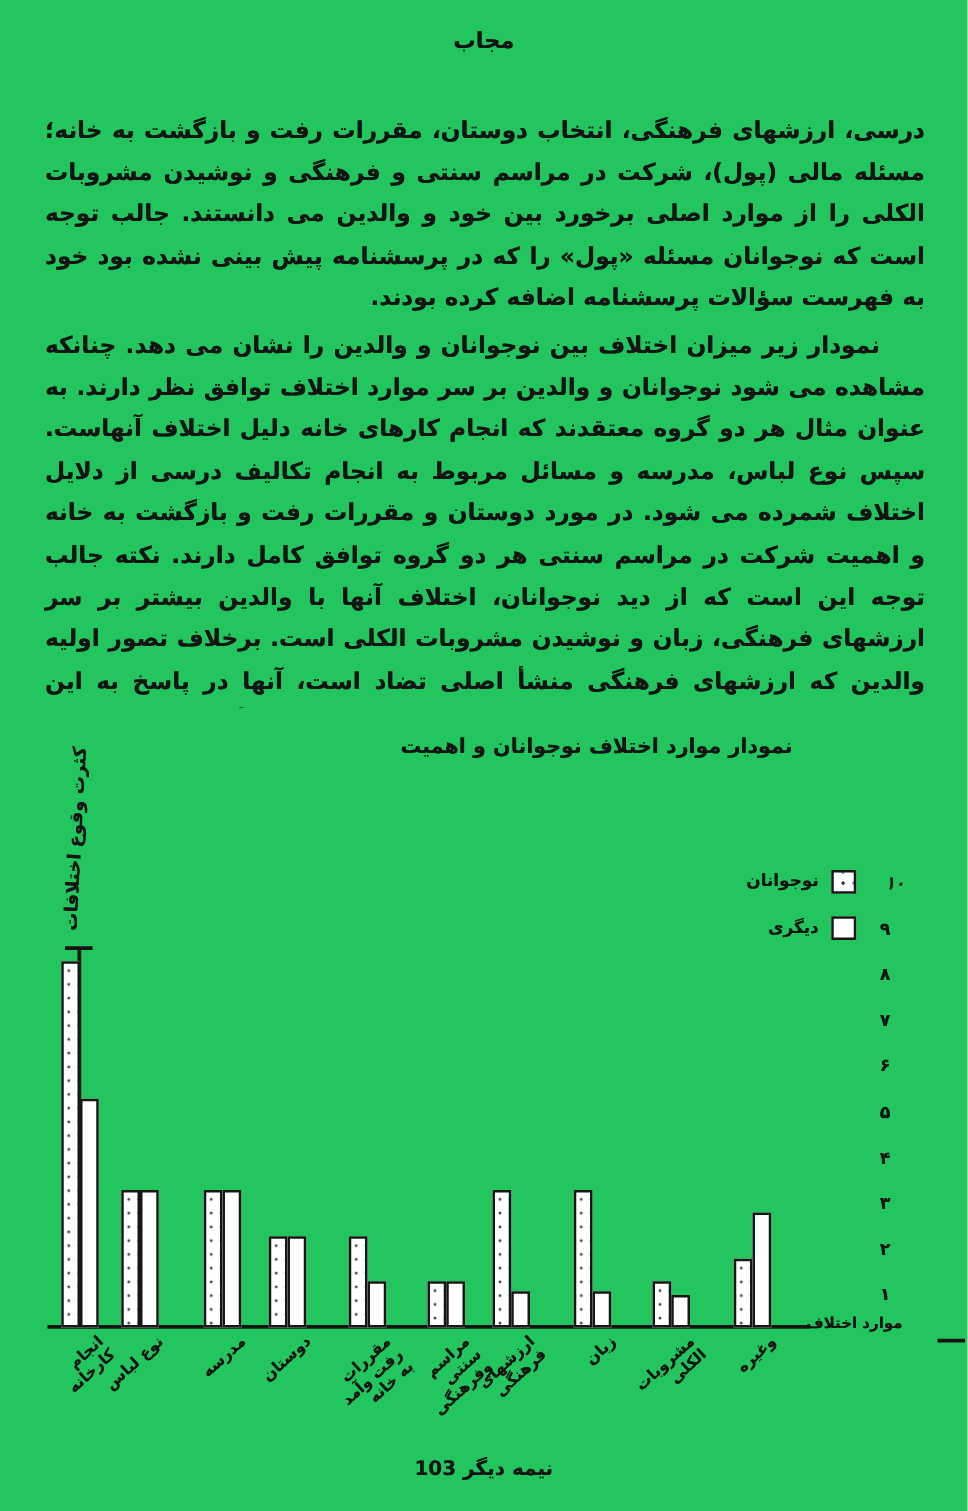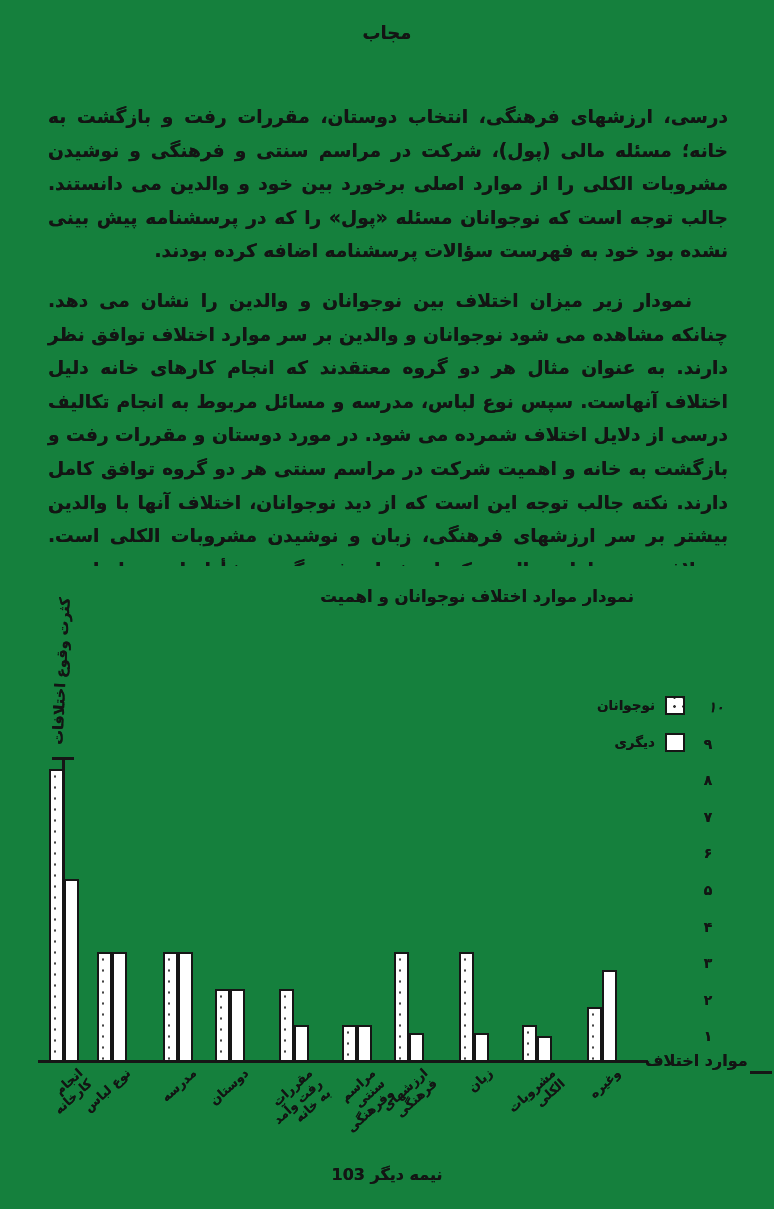--- a/index.html
+++ b/index.html
@@ -1,50 +1,50 @@
 <!DOCTYPE html>
 <html lang="fa" dir="rtl"><head>
 <meta charset="utf-8">
 <style>
   html,body{margin:0;padding:0;background:#e8e8e4;}
   .page{
     position:relative;
     width:774px;height:1209px;
     margin:0 auto;
-    background:#15803d;
+    background:#22c55e;
     font-family:"DejaVu Sans",sans-serif;
     color:#141414;
     overflow:hidden;
   }
   .ink{font-weight:bold;text-shadow:0 0 .5px rgba(0,0,0,.65);}
   .header-word{
     position:absolute;top:22px;left:0;width:100%;
     text-align:center;font-size:18px;
   }
   .article{
     position:absolute;top:84px;right:30px;width:712px;height:482px;
     font-size:18.6px;line-height:33.6px;
     text-align:justify;direction:rtl;overflow:hidden;
   }
-  .article p{margin:16px;}
+  .article p{margin:4px;}
   .article p.indented{text-indent:36px;}
   .chart{position:absolute;top:585px;left:0;width:774px;height:570px;}
   .chart-title{
     position:absolute;top:2px;right:140px;font-size:16.5px;white-space:nowrap;
   }
   .y-axis-label{
     position:absolute;left:-44px;top:78px;width:210px;
     transform:rotate(-87deg);transform-origin:center center;
     font-size:14.5px;text-align:center;white-space:nowrap;
   }
   .y-axis-line{position:absolute;left:62px;top:174px;width:2.5px;height:303px;background:#161616;}
   .y-axis-cap{position:absolute;left:52px;top:172px;width:22px;height:2.5px;background:#161616;}
   .x-axis-line{position:absolute;left:38px;top:475px;width:610px;height:2.5px;background:#161616;}
   .x-axis-dash{position:absolute;left:750px;top:486px;width:22px;height:2.5px;background:#161616;}
-  .x-axis-label{position:absolute;left:645px;top:466px;font-size:16px;white-space:nowrap;}
+  .x-axis-label{position:absolute;left:645px;top:466px;font-size:12px;white-space:nowrap;}
   .legend{position:absolute;left:597px;top:110px;}
   .legend-row{display:flex;align-items:center;gap:10px;height:20px;margin-bottom:17px;}
   .legend-swatch{width:16px;height:15px;border:2px solid #161616;background:#fff;flex:0 0 auto;}
   .swatch-dotted{background-image:radial-gradient(circle,#333 1.1px,transparent 1.6px);background-size:9px 9px;background-position:3px 4px;}
   .legend-label{font-size:13.5px;white-space:nowrap;}
   .ytick{position:absolute;width:34px;text-align:center;font-size:14px;}
   .bar{position:absolute;width:15px;box-sizing:border-box;border:2px solid #161616;background:#fff;}
   .bar-dotted{background-image:radial-gradient(circle,#444 .9px,transparent 1.4px);background-size:8px 11px;}
   .cat-label{
     position:absolute;width:92px;text-align:right;direction:rtl;

